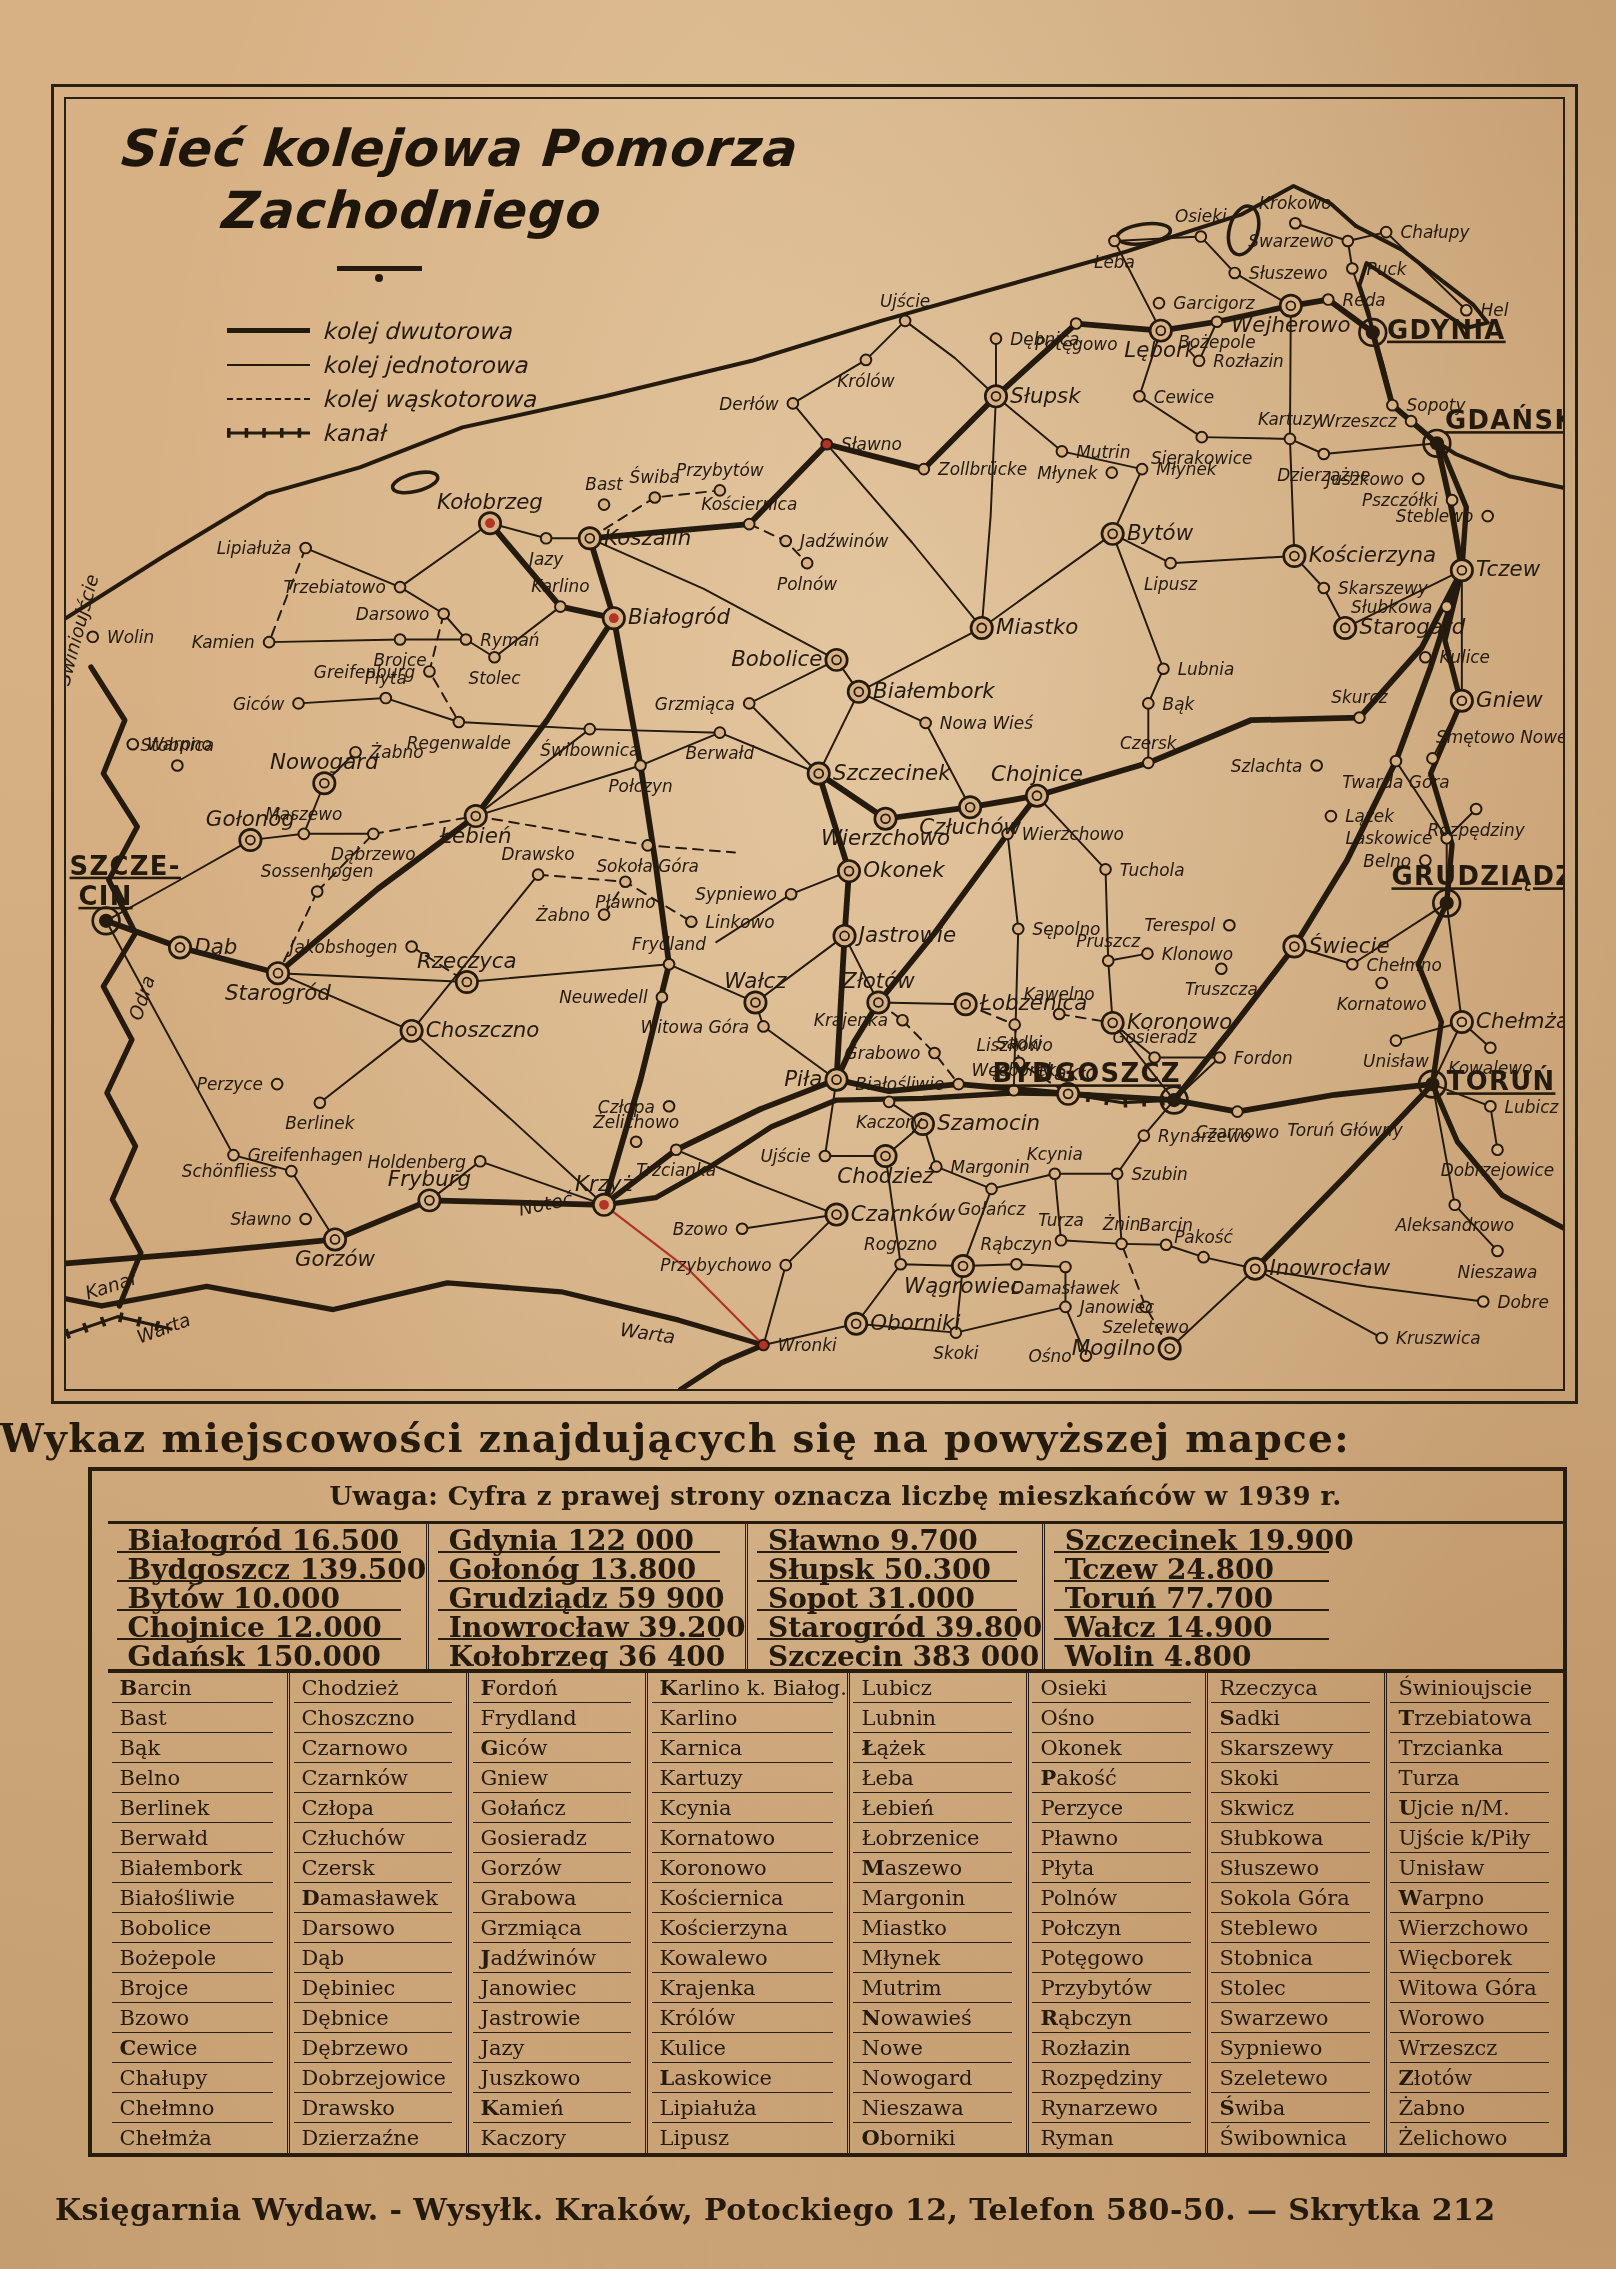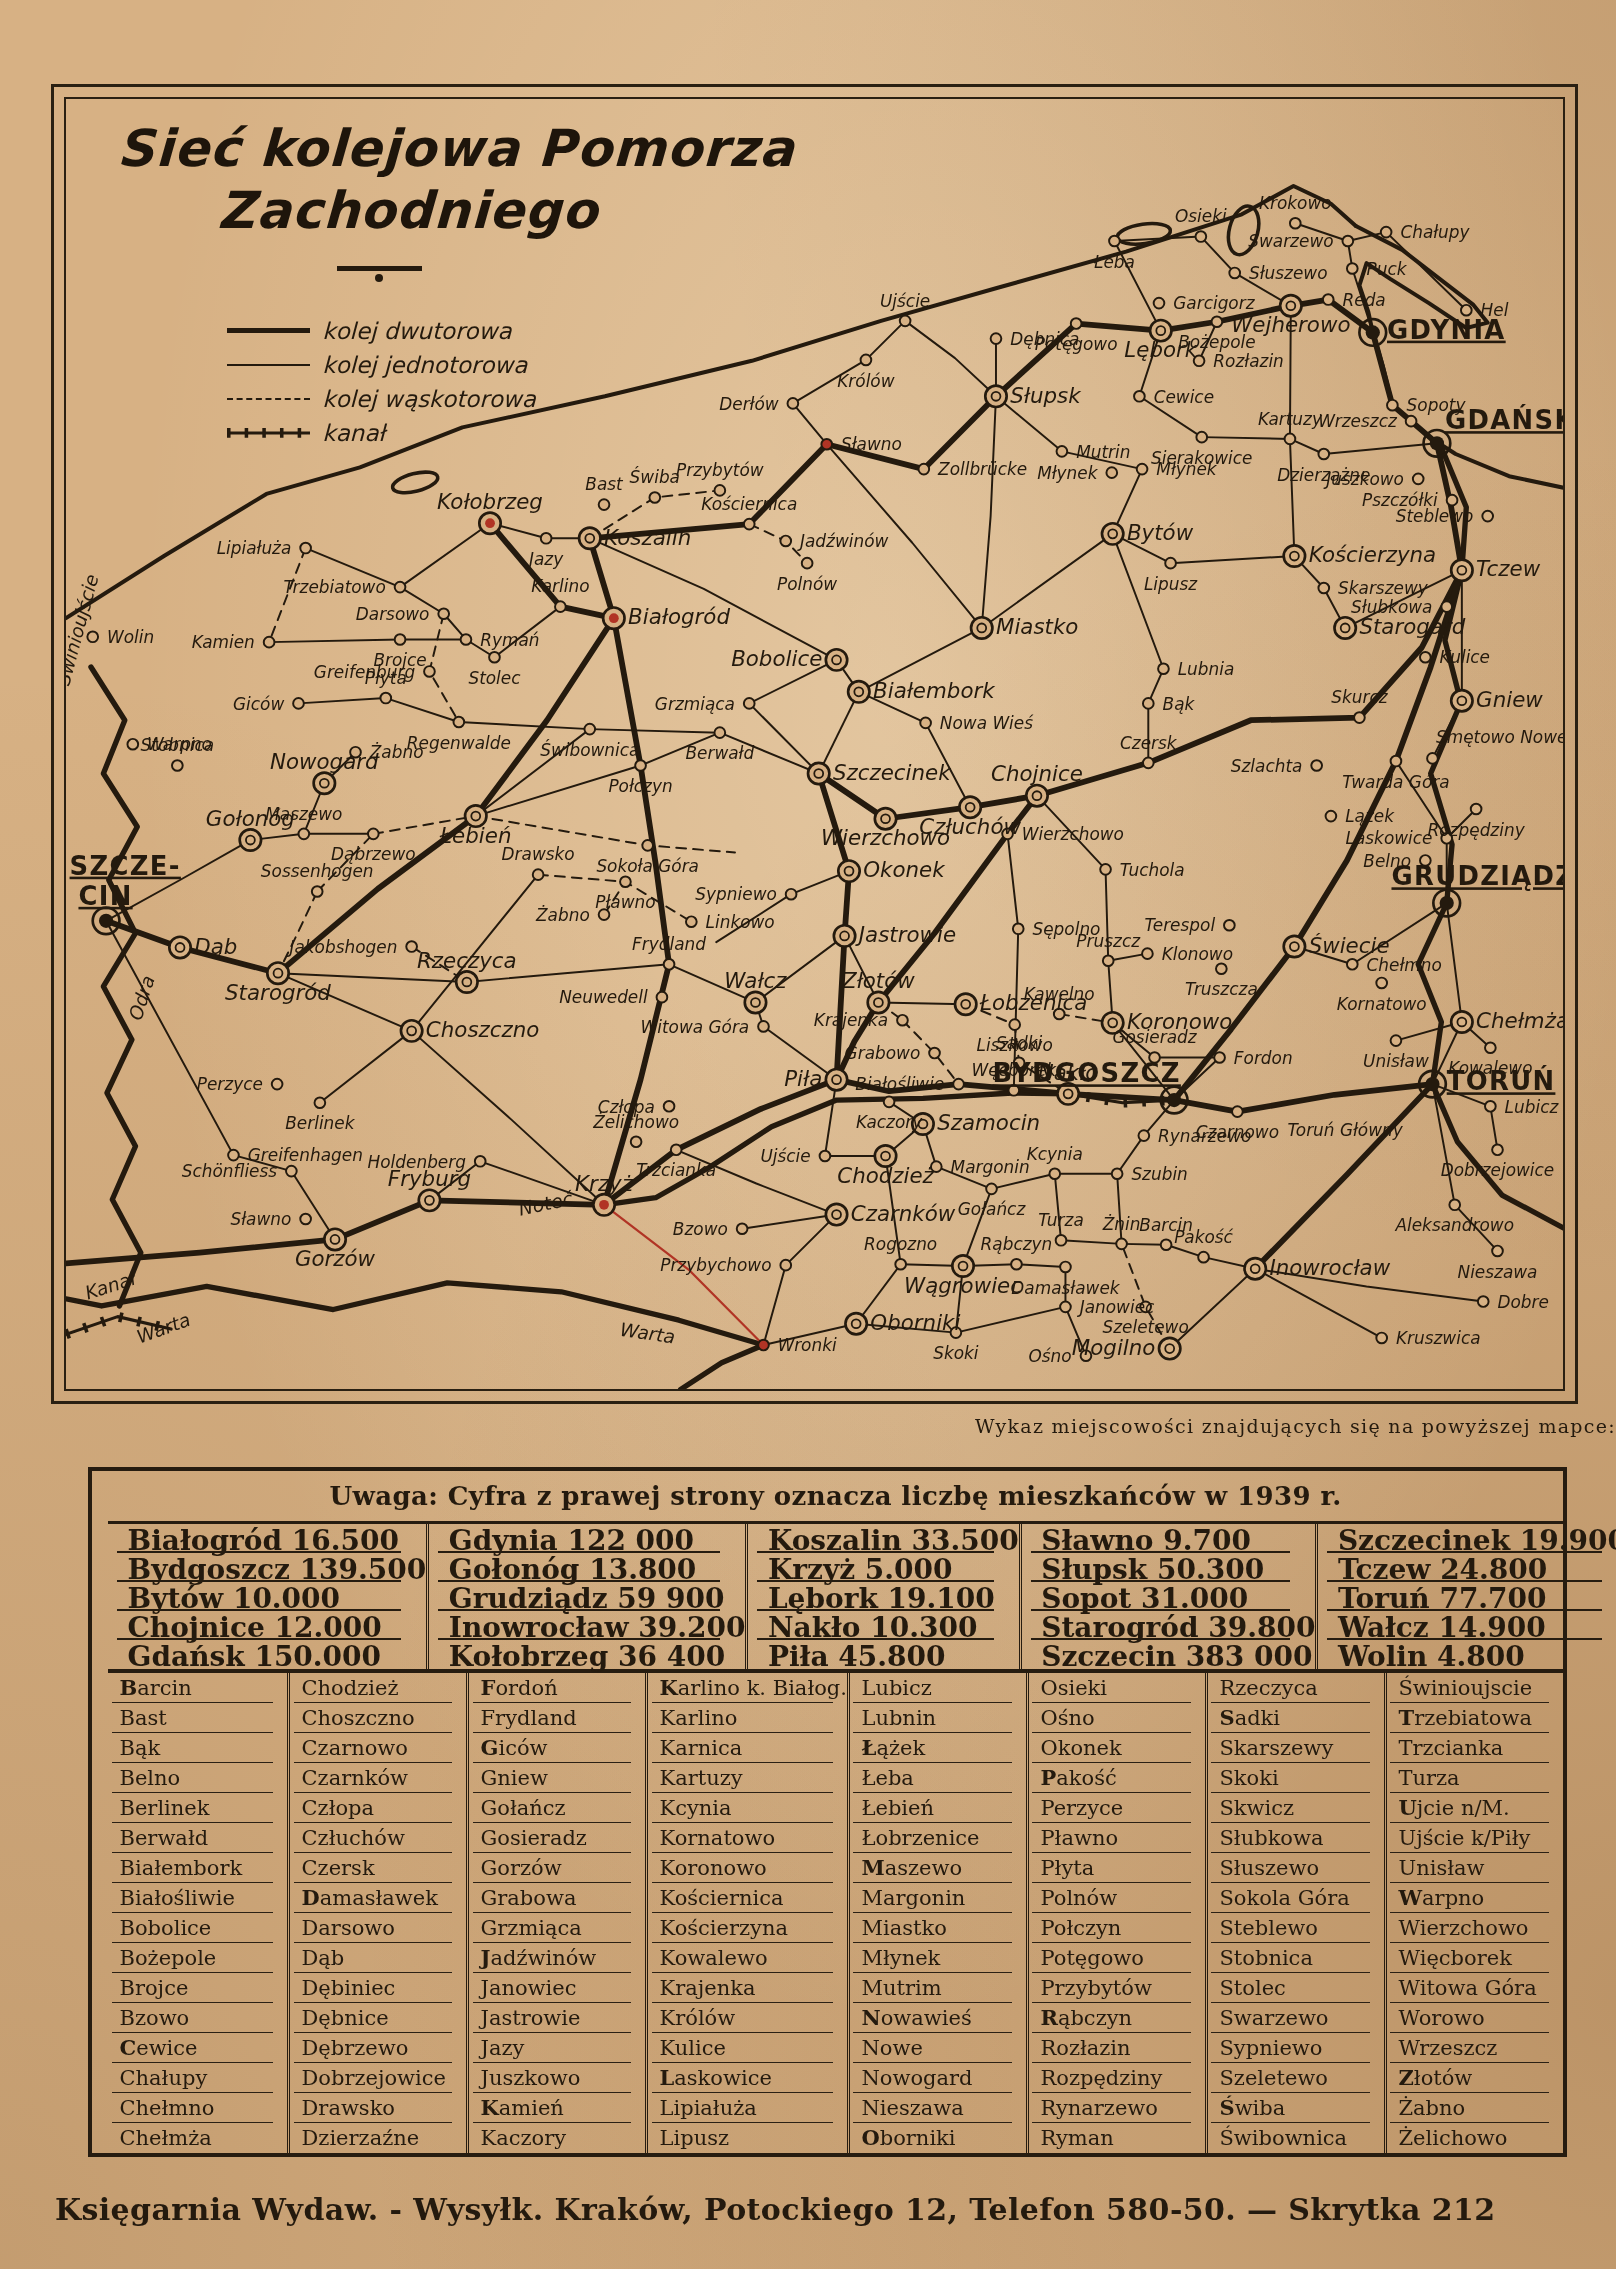--- a/index.html
+++ b/index.html
@@ -24,22 +24,22 @@
   .title-orn{position:absolute;left:238px;top:167px;width:151px;text-align:center;}
   .title-orn .bar{display:block;margin:0 auto;width:85px;border-top:5.3px solid #241a0e;}
   .title-orn .dot{display:block;margin:3.5px auto 0;width:8px;height:8px;border-radius:50%;background:#241a0e;}
   .legend{position:absolute;left:161px;top:215px;}
   .legend-row{display:flex;align-items:center;height:34px;}
   .legend-sample{width:83px;margin-right:14px;flex:none;}
   .ls-double{border-top:5.3px solid #241a0e;}
   .ls-single{border-top:2.2px solid #241a0e;}
   .ls-narrow{border-top:2.7px dashed #241a0e;}
   .legend-label{font-style:italic;font-size:23px;transform:skewX(-4deg);white-space:nowrap;}
-  .section-heading{position:absolute;left:0;top:1415px;width:100%;text-align:right;
-    font-family:"DejaVu Serif",serif;font-weight:normal;font-size:19px;letter-spacing:1.3px;}
+  .section-heading{position:absolute;left:0;top:1415px;width:100%;text-align:left;
+    font-family:"DejaVu Serif",serif;font-weight:bold;font-size:39px;letter-spacing:1.3px;}
   .tables{position:absolute;left:88px;top:1467px;width:1479px;border:4.4px solid #261c10;box-sizing:border-box;padding-left:16px;}
   .note-row{height:50px;display:flex;align-items:center;justify-content:center;
     font-family:"DejaVu Serif",serif;font-weight:bold;font-size:26px;letter-spacing:0.4px;}
   .pop-grid{display:grid;grid-template-columns:repeat(5,1fr);border-top:3.5px solid #261c10;}
   .pop-col + .pop-col{border-left:3.5px double #261c10;}
   .pop-cell{height:29px;line-height:33px;font-family:"DejaVu Serif",serif;font-weight:bold;
     font-size:28px;padding-left:19.5px;position:relative;white-space:nowrap;}
   .pop-cell:not(:last-child)::after{content:"";position:absolute;left:8.9px;right:25px;bottom:0;
     border-bottom:2.2px solid #261c10;}
   .names-grid{display:grid;grid-template-columns:repeat(8,1fr);border-top:4.4px solid #261c10;}
@@ -1093,27 +1093,20 @@
         <div class="pop-cell">Gdańsk 150.000</div>
       </div>
       <div class="pop-col">
         <div class="pop-cell">Gdynia 122 000</div>
         <div class="pop-cell">Gołonóg 13.800</div>
         <div class="pop-cell">Grudziądz 59 900</div>
         <div class="pop-cell">Inowrocław 39.200</div>
         <div class="pop-cell">Kołobrzeg 36 400</div>
       </div>
       <div class="pop-col">
-        <div class="pop-cell">Koszalin 33.500</div>
-        <div class="pop-cell">Krzyż 5.000</div>
-        <div class="pop-cell">Lębork 19.100</div>
-        <div class="pop-cell">Nakło 10.300</div>
-        <div class="pop-cell">Piła 45.800</div>
-      </div>
-      <div class="pop-col">
         <div class="pop-cell">Sławno 9.700</div>
         <div class="pop-cell">Słupsk 50.300</div>
         <div class="pop-cell">Sopot 31.000</div>
         <div class="pop-cell">Starogród 39.800</div>
         <div class="pop-cell">Szczecin 383 000</div>
       </div>
       <div class="pop-col">
         <div class="pop-cell">Szczecinek 19.900</div>
         <div class="pop-cell">Tczew 24.800</div>
         <div class="pop-cell">Toruń 77.700</div>

